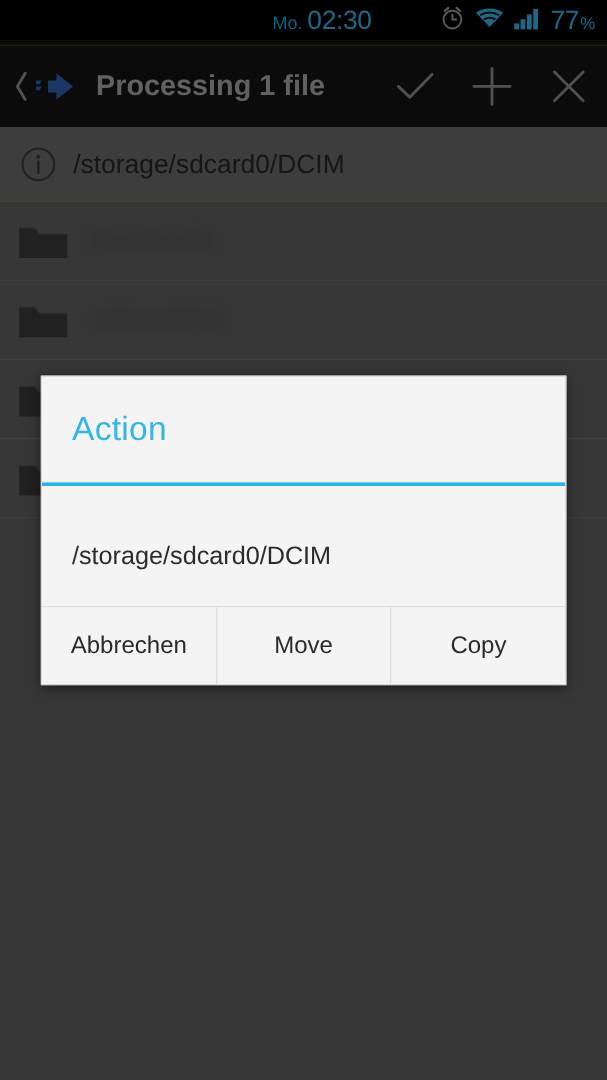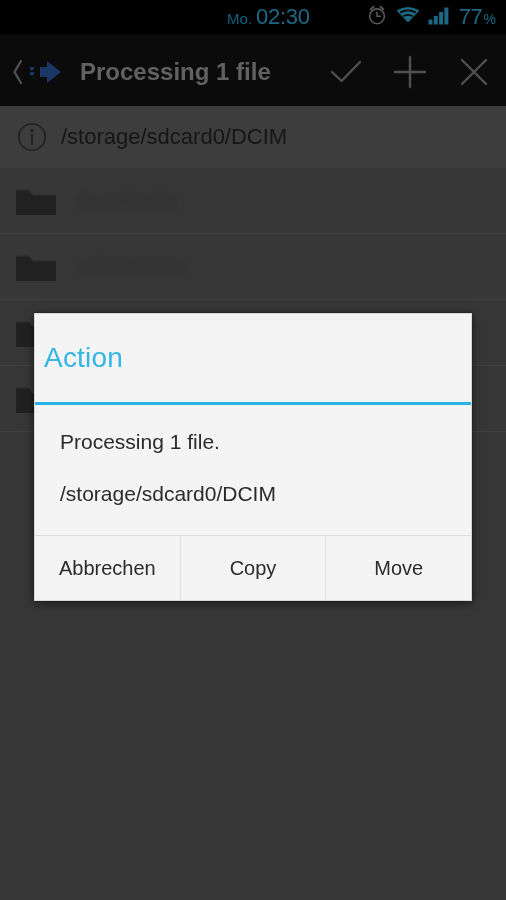--- a/index.html
+++ b/index.html
@@ -203,21 +203,21 @@
     box-shadow: 0 2px 10px rgba(0,0,0,0.55), 0 0 1px rgba(0,0,0,0.6);
     border: 1px solid #d7d7d7;
     box-sizing: border-box;
     z-index: 20;
   }
   .dlg-title-wrap {
     height: 88px;
     display: flex;
     align-items: center;
     box-sizing: border-box;
-    padding-left: 9px;
+    padding-left: 25px;
   }
   .dlg-title {
     color: #33b5e5;
     font-size: 28px;
     letter-spacing: 0.2px;
   }
   .dlg-title-rule {
     height: 3px;
     background: #29b2e6;
     margin: 0;
@@ -393,24 +393,23 @@
   </div>
 
   <div class="scrim"></div>
 
   <div class="dialog">
     <div class="dlg-title-wrap">
       <span class="dlg-title">Action</span>
     </div>
     <div class="dlg-title-rule"></div>
     <div class="dlg-body">
-      <div class="dlg-line">Processing 1 file.</div>
       <div class="dlg-gap"></div>
       <div class="dlg-dest-path">/storage/sdcard0/DCIM</div>
     </div>
     <div class="dlg-buttons">
       <div class="dlg-btn">Abbrechen</div>
+      <div class="dlg-btn">Move</div>
       <div class="dlg-btn">Copy</div>
-      <div class="dlg-btn">Move</div>
     </div>
   </div>
 
 </div>
 
 </body></html>

